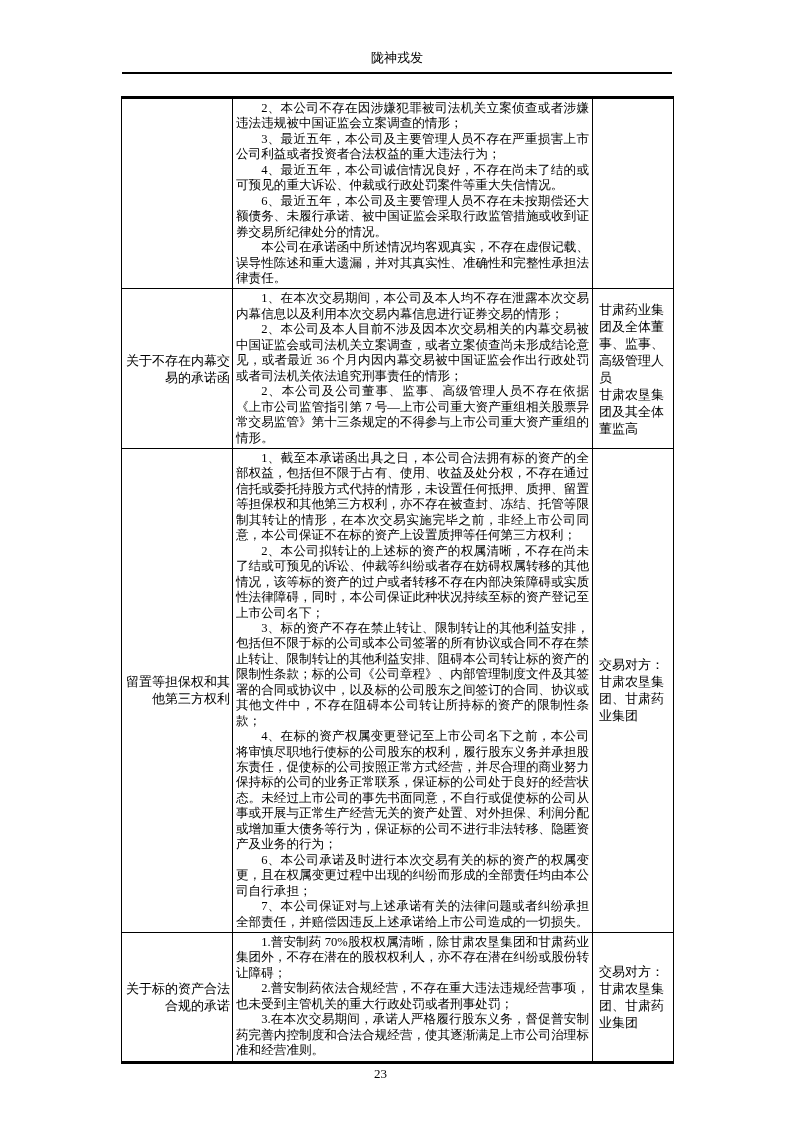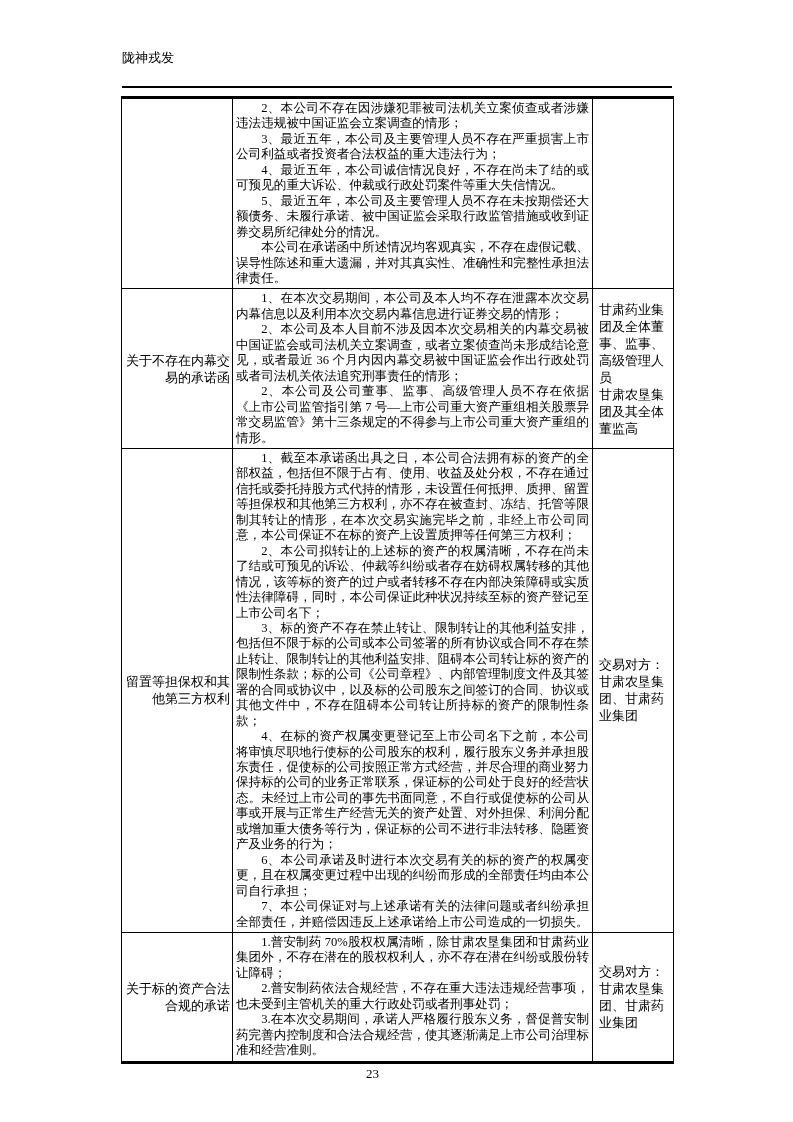--- a/index.html
+++ b/index.html
@@ -3,36 +3,36 @@
 <meta charset="utf-8">
 <style>
   html,body{margin:0;padding:0;background:#ffffff;}
   .page{
     position:relative;width:793px;height:1122px;background:#ffffff;
     font-family:"Liberation Serif","DejaVu Serif",serif;color:#000000;overflow:hidden;
   }
   .header{
     position:absolute;left:122px;top:50px;width:550px;
     display:flex;justify-content:space-between;align-items:center;
-    font-size:13px;line-height:16px;padding-bottom:20px;border-bottom:2px solid #000;
+    font-size:13px;line-height:16px;padding-bottom:6px;border-bottom:2px solid #000;flex-direction:column;
   }
   .doc-table{
     position:absolute;left:121px;top:96px;width:552px;
     border-collapse:collapse;table-layout:fixed;
     border-left:1px solid #000;border-right:1px solid #000;
     border-top:3px solid #000;border-bottom:3px solid #000;
   }
   .doc-table td{border:1px solid #000;vertical-align:middle;overflow:hidden;}
   .c1{width:111px;text-align:right;font-size:13px;line-height:17px;padding:2px;}
   .c2{width:360px;padding:2px 3px;}
   .c2 p{margin:0;font-size:12.6px;line-height:15.45px;text-indent:2em;text-align:justify;text-justify:inter-ideograph;}
   .c3{width:79px;text-align:left;padding:2px 6px;}
   .c3 p{margin:0;font-size:13px;line-height:17px;}
   .footer{
-    position:absolute;left:0;top:1066px;width:745px;text-align:center;
+    position:absolute;left:8px;top:1066px;width:745px;text-align:center;
     font-size:13px;
   }
 </style>
 </head>
 <body>
 
 <div class="page">
 
   <div class="header">
     <span>陇神戎发</span>
@@ -44,21 +44,21 @@
         <col style="width:360px">
         <col style="width:81px">
     </colgroup>
     <tbody id="table-body">
         <tr style="height: 190px;">
     <td class="c1"></td>
     <td class="c2">
             <p>2、本公司不存在因涉嫌犯罪被司法机关立案侦查或者涉嫌违法违规被中国证监会立案调查的情形；</p>
             <p>3、最近五年，本公司及主要管理人员不存在严重损害上市公司利益或者投资者合法权益的重大违法行为；</p>
             <p>4、最近五年，本公司诚信情况良好，不存在尚未了结的或可预见的重大诉讼、仲裁或行政处罚案件等重大失信情况。</p>
-            <p>5、最近五年，本公司及主要管理人员不存在未按期偿还大额债务、未履行承诺、被中国证监会采取行政监管措施或收到证券交易所纪律处分的情况。</p>
+            <p>6、最近五年，本公司及主要管理人员不存在未按期偿还大额债务、未履行承诺、被中国证监会采取行政监管措施或收到证券交易所纪律处分的情况。</p>
             <p>本公司在承诺函中所述情况均客观真实，不存在虚假记载、误导性陈述和重大遗漏，并对其真实性、准确性和完整性承担法律责任。</p>
           </td>
     <td class="c3"></td>
   </tr>
         <tr style="height: 145px;">
     <td class="c1">关于不存在内幕交易的承诺函</td>
     <td class="c2">
             <p>1、在本次交易期间，本公司及本人均不存在泄露本次交易内幕信息以及利用本次交易内幕信息进行证券交易的情形；</p>
             <p>2、本公司及本人目前不涉及因本次交易相关的内幕交易被中国证监会或司法机关立案调查，或者立案侦查尚未形成结论意见，或者最近 36 个月内因内幕交易被中国证监会作出行政处罚或者司法机关依法追究刑事责任的情形；</p>
             <p>2、本公司及公司董事、监事、高级管理人员不存在依据《上市公司监管指引第 7 号—上市公司重大资产重组相关股票异常交易监管》第十三条规定的不得参与上市公司重大资产重组的情形。</p>

